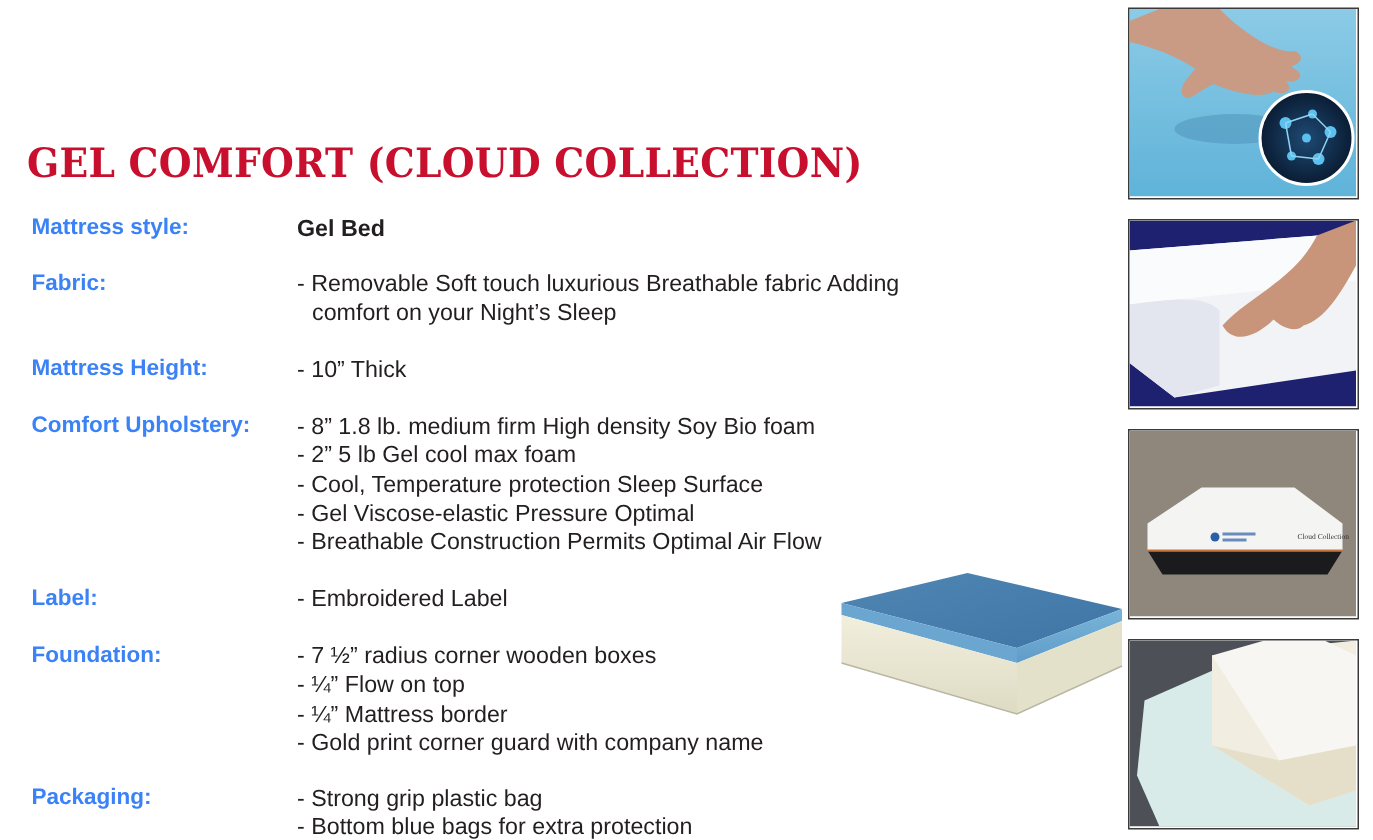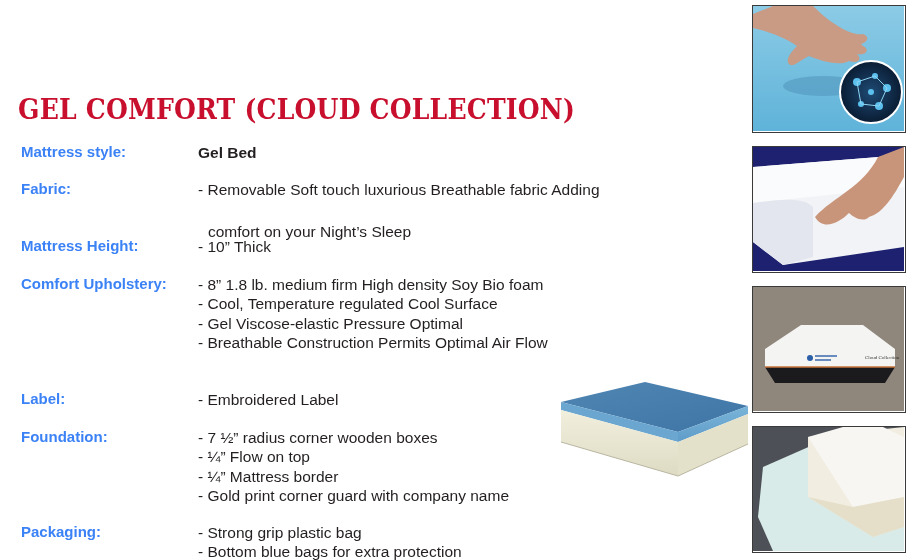--- a/index.html
+++ b/index.html
@@ -18,21 +18,21 @@
     .spec-row { position:absolute; left:0; width:740px; }
     .spec-label {
       position:absolute; left:21px; top:0;
       font-weight:bold; font-size:15px; color:#3b82f6; white-space:nowrap;
     }
     .spec-values { position:absolute; left:198px; top:0; }
     .spec-line {
       font-size:15.5px; color:#231f20; line-height:19.3px; white-space:nowrap;
     }
     .spec-line.bold { font-weight:bold;text-align:center; }
-    .spec-line.indent { padding-left:10px;margin-top:23px; }
+    .spec-line.indent { padding-left:10px; }
     .thumb {
       position:absolute; left:752px; width:154px;
       border:1.5px solid #3a3a3a; box-sizing:border-box; overflow:hidden;
     }
     .hero-mattress { position:absolute; left:553px; top:378px; width:200px; height:105px; }
   </style>
 </head>
 <body>
 
 <div class="title">GEL COMFORT (CLOUD COLLECTION)</div>
@@ -56,21 +56,22 @@
   <div class="spec-label">Mattress Height:</div>
   <div class="spec-values">
     <div class="spec-line">- 10” Thick</div>
   </div>
 </div>
 
 <div class="spec-row" style="top:275px;">
   <div class="spec-label">Comfort Upholstery:</div>
   <div class="spec-values">
     <div class="spec-line">- 8” 1.8 lb. medium firm High density Soy Bio foam</div>
-    <div class="spec-line">- Cool, Temperature regulated Cool Surface</div>
+    <div class="spec-line">- 2” 5 lb Gel cool max foam</div>
+    <div class="spec-line">- Cool, Temperature protection Sleep Surface</div>
     <div class="spec-line">- Gel Viscose-elastic Pressure Optimal</div>
     <div class="spec-line">- Breathable Construction Permits Optimal Air Flow</div>
   </div>
 </div>
 
 <div class="spec-row" style="top:390px;">
   <div class="spec-label">Label:</div>
   <div class="spec-values">
     <div class="spec-line">- Embroidered Label</div>
   </div>

